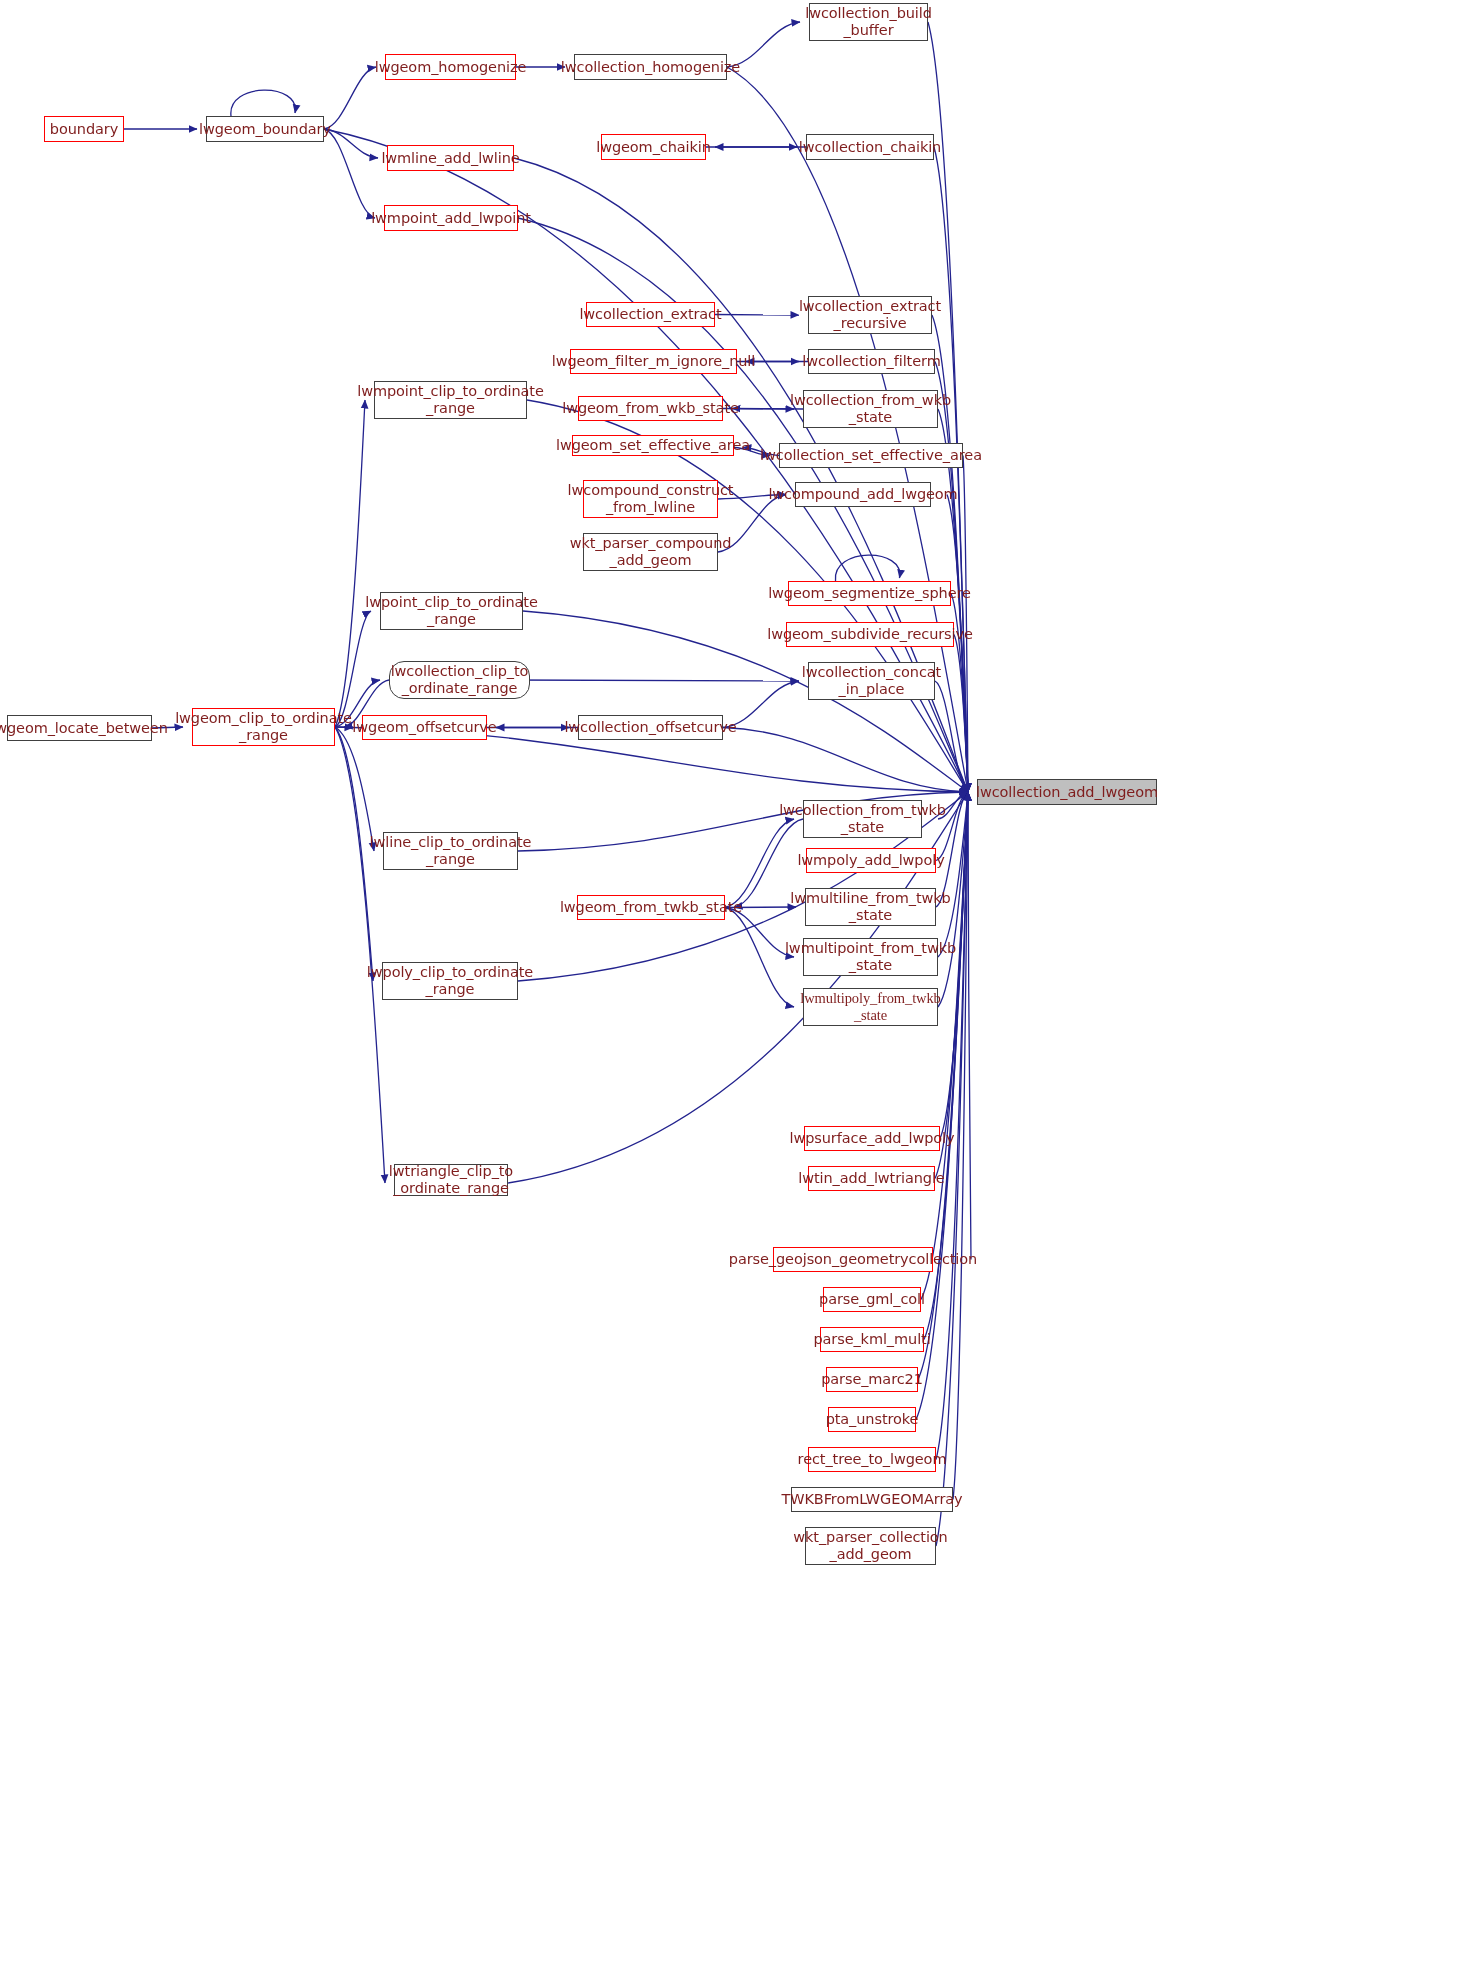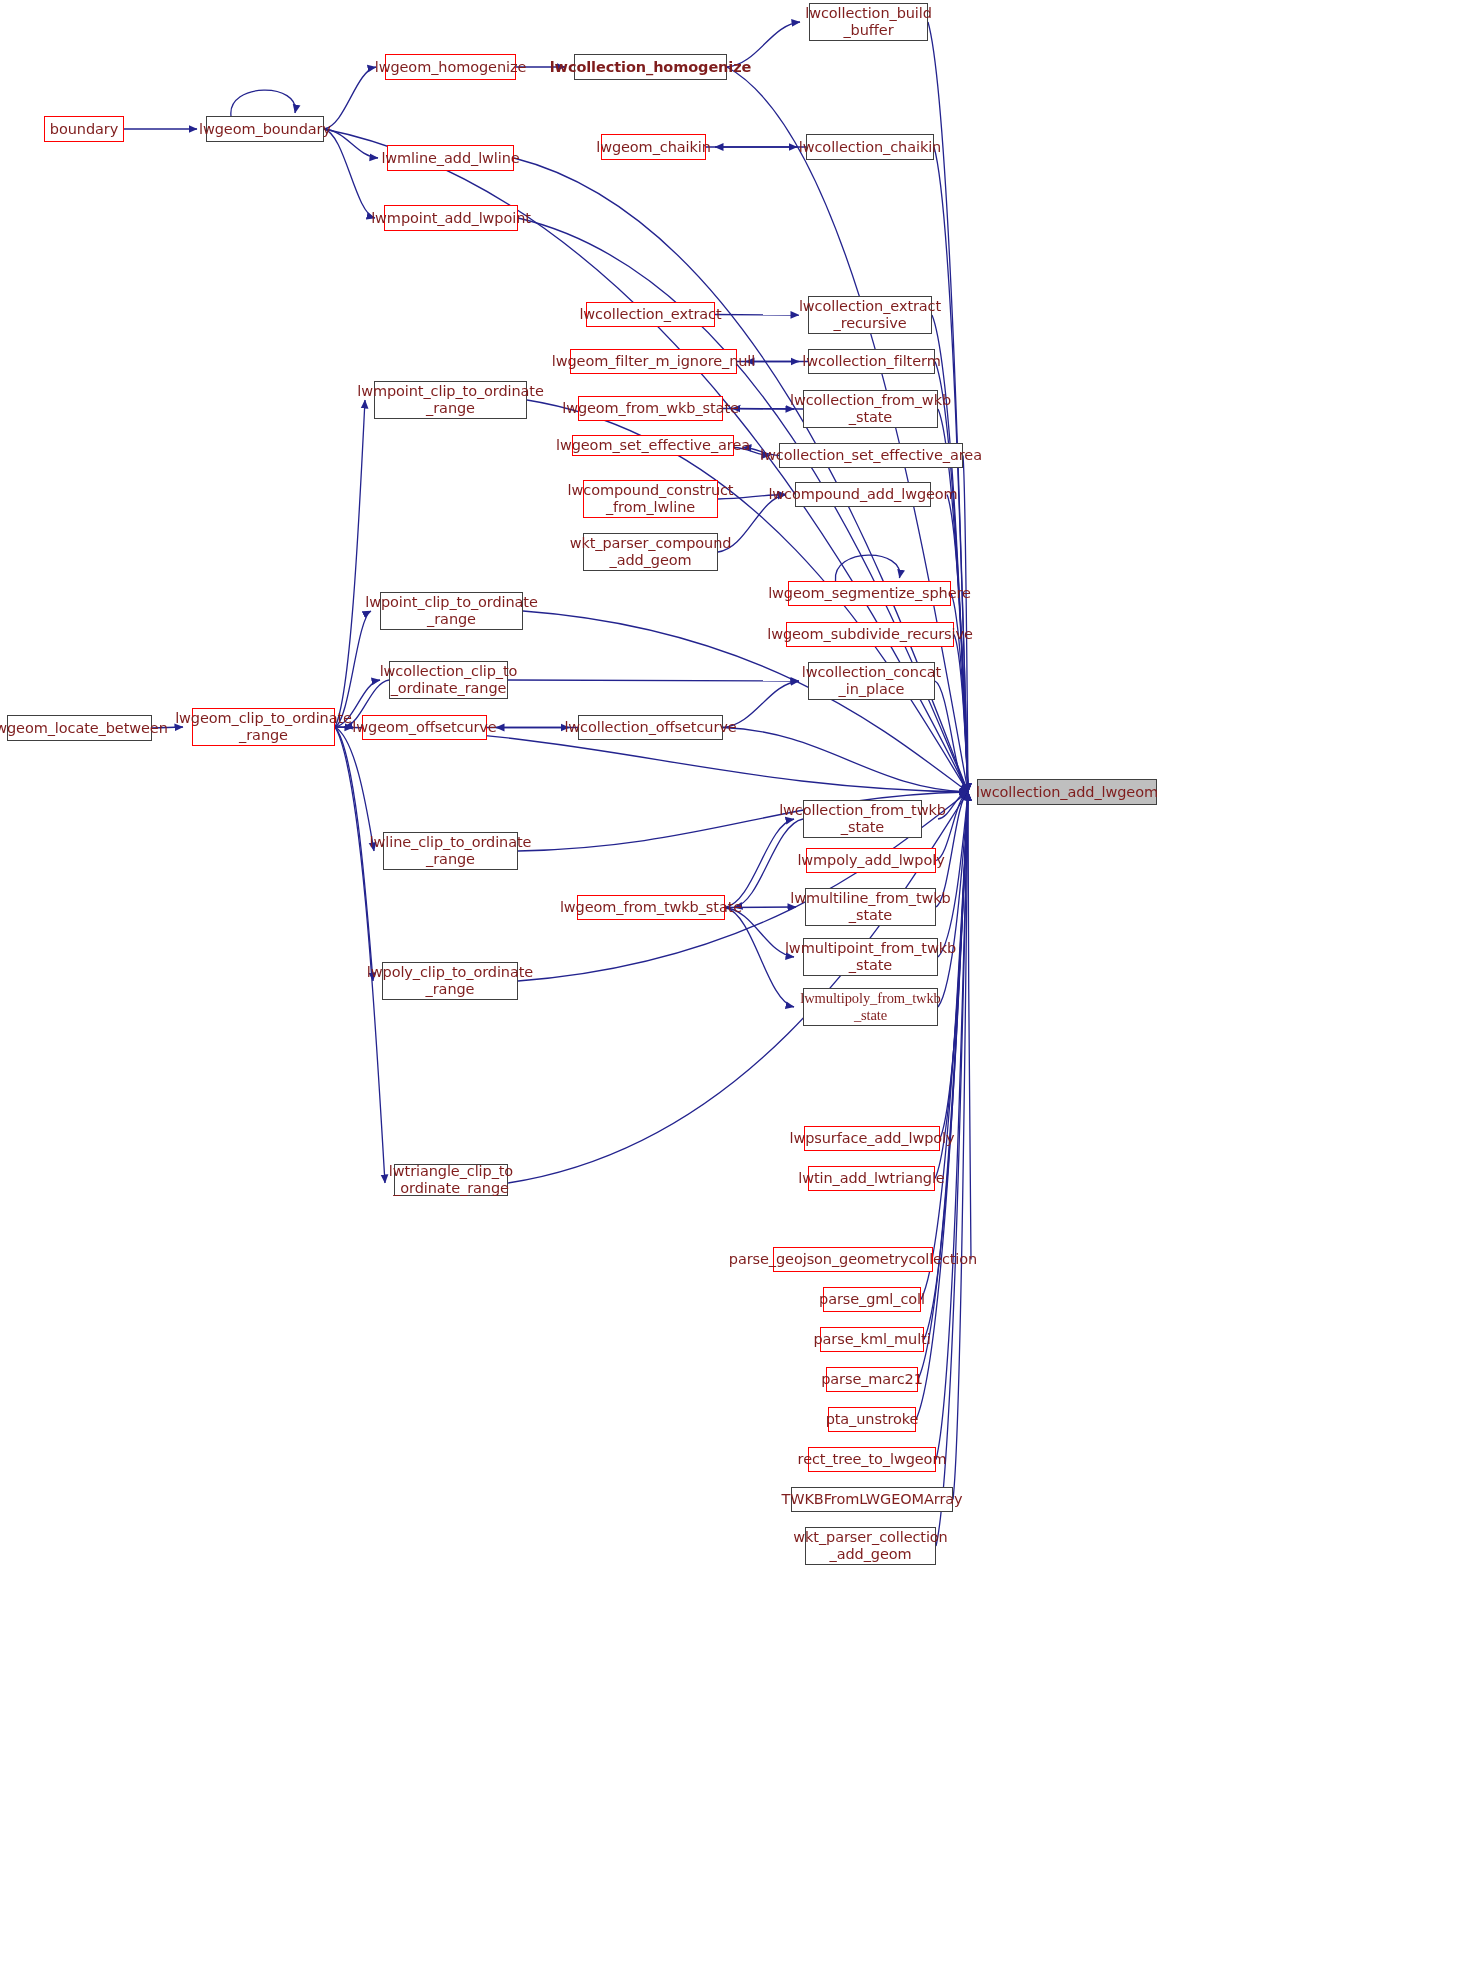--- a/index.html
+++ b/index.html
@@ -130,21 +130,21 @@
         <path d="M916,1419.5 C944.6,1356.75 959.42,980.25 968,792" marker-end="url(#ah)"></path>
         <path d="M936,1459.5 C953.6,1392.75 962.72,992.25 968,792" marker-end="url(#ah)"></path>
         <path d="M953,1499.5 C961.25,1428.75 965.525,1004.25 968,792" marker-end="url(#ah)"></path>
         <path d="M936,1546 C953.6,1470.6 962.72,1018.2 968,792" marker-end="url(#ah)"></path>
       </g>
   </svg>
   <div id="node-layer">
       <div class="node red" style="left: 44px; top: 116px; width: 80px; height: 26px;">boundary</div>
       <div class="node" style="left: 206px; top: 116px; width: 118px; height: 26px;">lwgeom_boundary</div>
       <div class="node red" style="left: 385px; top: 54px; width: 131px; height: 26px;">lwgeom_homogenize</div>
-      <div class="node" style="left: 574px; top: 54px; width: 153px; height: 26px; font-weight: bold;">lwcollection_homogenize</div>
+      <div class="node" style="left: 574px; top: 54px; width: 153px; height: 26px;">lwcollection_homogenize</div>
       <div class="node" style="left: 809px; top: 3px; width: 119px; height: 38px;">lwcollection_build
 _buffer</div>
       <div class="node red" style="left: 387px; top: 145px; width: 127px; height: 26px;">lwmline_add_lwline</div>
       <div class="node red" style="left: 601px; top: 134px; width: 105px; height: 26px;">lwgeom_chaikin</div>
       <div class="node" style="left: 806px; top: 134px; width: 128px; height: 26px;">lwcollection_chaikin</div>
       <div class="node red" style="left: 384px; top: 205px; width: 134px; height: 26px;">lwmpoint_add_lwpoint</div>
       <div class="node red" style="left: 586px; top: 302px; width: 129px; height: 25px;">lwcollection_extract</div>
       <div class="node" style="left: 808px; top: 296px; width: 124px; height: 38px;">lwcollection_extract
 _recursive</div>
       <div class="node red" style="left: 570px; top: 349px; width: 167px; height: 25px;">lwgeom_filter_m_ignore_null</div>
@@ -158,21 +158,21 @@
       <div class="node" style="left: 779px; top: 443px; width: 184px; height: 25px;">lwcollection_set_effective_area</div>
       <div class="node red" style="left: 583px; top: 480px; width: 135px; height: 38px;">lwcompound_construct
 _from_lwline</div>
       <div class="node" style="left: 795px; top: 482px; width: 136px; height: 25px;">lwcompound_add_lwgeom</div>
       <div class="node" style="left: 583px; top: 533px; width: 135px; height: 38px;">wkt_parser_compound
 _add_geom</div>
       <div class="node red" style="left: 788px; top: 581px; width: 163px; height: 25px;">lwgeom_segmentize_sphere</div>
       <div class="node" style="left: 380px; top: 592px; width: 143px; height: 38px;">lwpoint_clip_to_ordinate
 _range</div>
       <div class="node red" style="left: 786px; top: 622px; width: 168px; height: 25px;">lwgeom_subdivide_recursive</div>
-      <div class="node" style="left: 389px; top: 661px; width: 119px; height: 38px;">lwcollection_clip_to
+      <div class="node" style="left: 389px; top: 661px; width: 141px; height: 38px; border-radius: 15px;">lwcollection_clip_to
 _ordinate_range</div>
       <div class="node" style="left: 808px; top: 662px; width: 127px; height: 38px;">lwcollection_concat
 _in_place</div>
       <div class="node red" style="left: 192px; top: 708px; width: 143px; height: 38px;">lwgeom_clip_to_ordinate
 _range</div>
       <div class="node" style="left: 7px; top: 715px; width: 145px; height: 26px;">lwgeom_locate_between</div>
       <div class="node red" style="left: 362px; top: 715px; width: 125px; height: 25px;">lwgeom_offsetcurve</div>
       <div class="node" style="left: 578px; top: 715px; width: 145px; height: 25px;">lwcollection_offsetcurve</div>
       <div class="node focus" style="left: 977px; top: 779px; width: 180px; height: 26px;">lwcollection_add_lwgeom</div>
       <div class="node" style="left: 803px; top: 800px; width: 119px; height: 38px;">lwcollection_from_twkb

